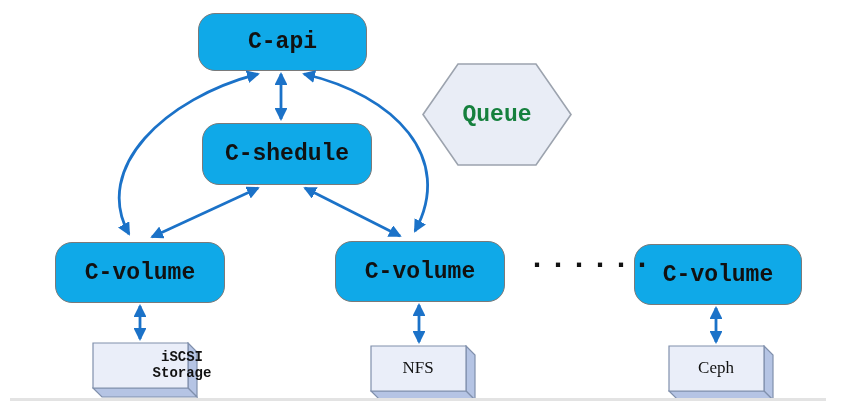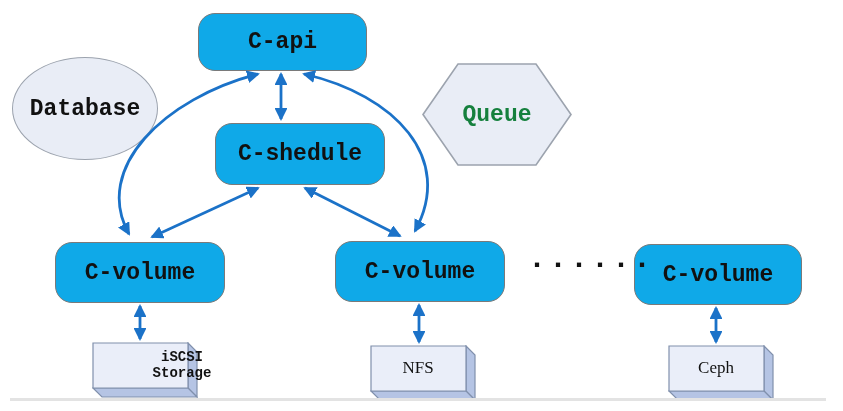--- a/index.html
+++ b/index.html
@@ -74,32 +74,29 @@
     <path class="edge" d="M 419 305 L 419 342" marker-start="url(#ah)" marker-end="url(#ah)"></path>
     <path class="edge" d="M 716 308 L 716 342" marker-start="url(#ah)" marker-end="url(#ah)"></path>
   </svg>
 
   <div class="nodes-layer">
 
     <div class="node proc" style="left:198px;top:13px;width:169px;height:58px;">
       <span>C-api</span>
     </div>
 
-    <div class="node ellipse" style="left:12px;top:57px;width:146px;height:103px;">
-      <span>Database</span>
-    </div>
 
     <div class="hexwrap" style="left:422px;top:63px;width:150px;height:103px;">
       <svg width="150" height="103" viewBox="0 0 150 103">
         <polygon points="1,51.5 36,1 114,1 149,51.5 114,102 36,102" fill="var(--shape_fill,#E9EDF6)" stroke="var(--shape_border,#9CA3AE)" stroke-width="1.6"></polygon>
       </svg>
       <div class="hexlabel">Queue</div>
     </div>
 
-    <div class="node proc" style="left:215px;top:123px;width:170px;height:62px;">
+    <div class="node proc" style="left:202px;top:123px;width:170px;height:62px;">
       <span>C-shedule</span>
     </div>
 
     <div class="node proc" style="left:55px;top:242px;width:170px;height:61px;">
       <span>C-volume</span>
     </div>
     <div class="node proc" style="left:335px;top:241px;width:170px;height:61px;">
       <span>C-volume</span>
     </div>
     <div class="node proc" style="left:634px;top:244px;width:168px;height:61px;">

